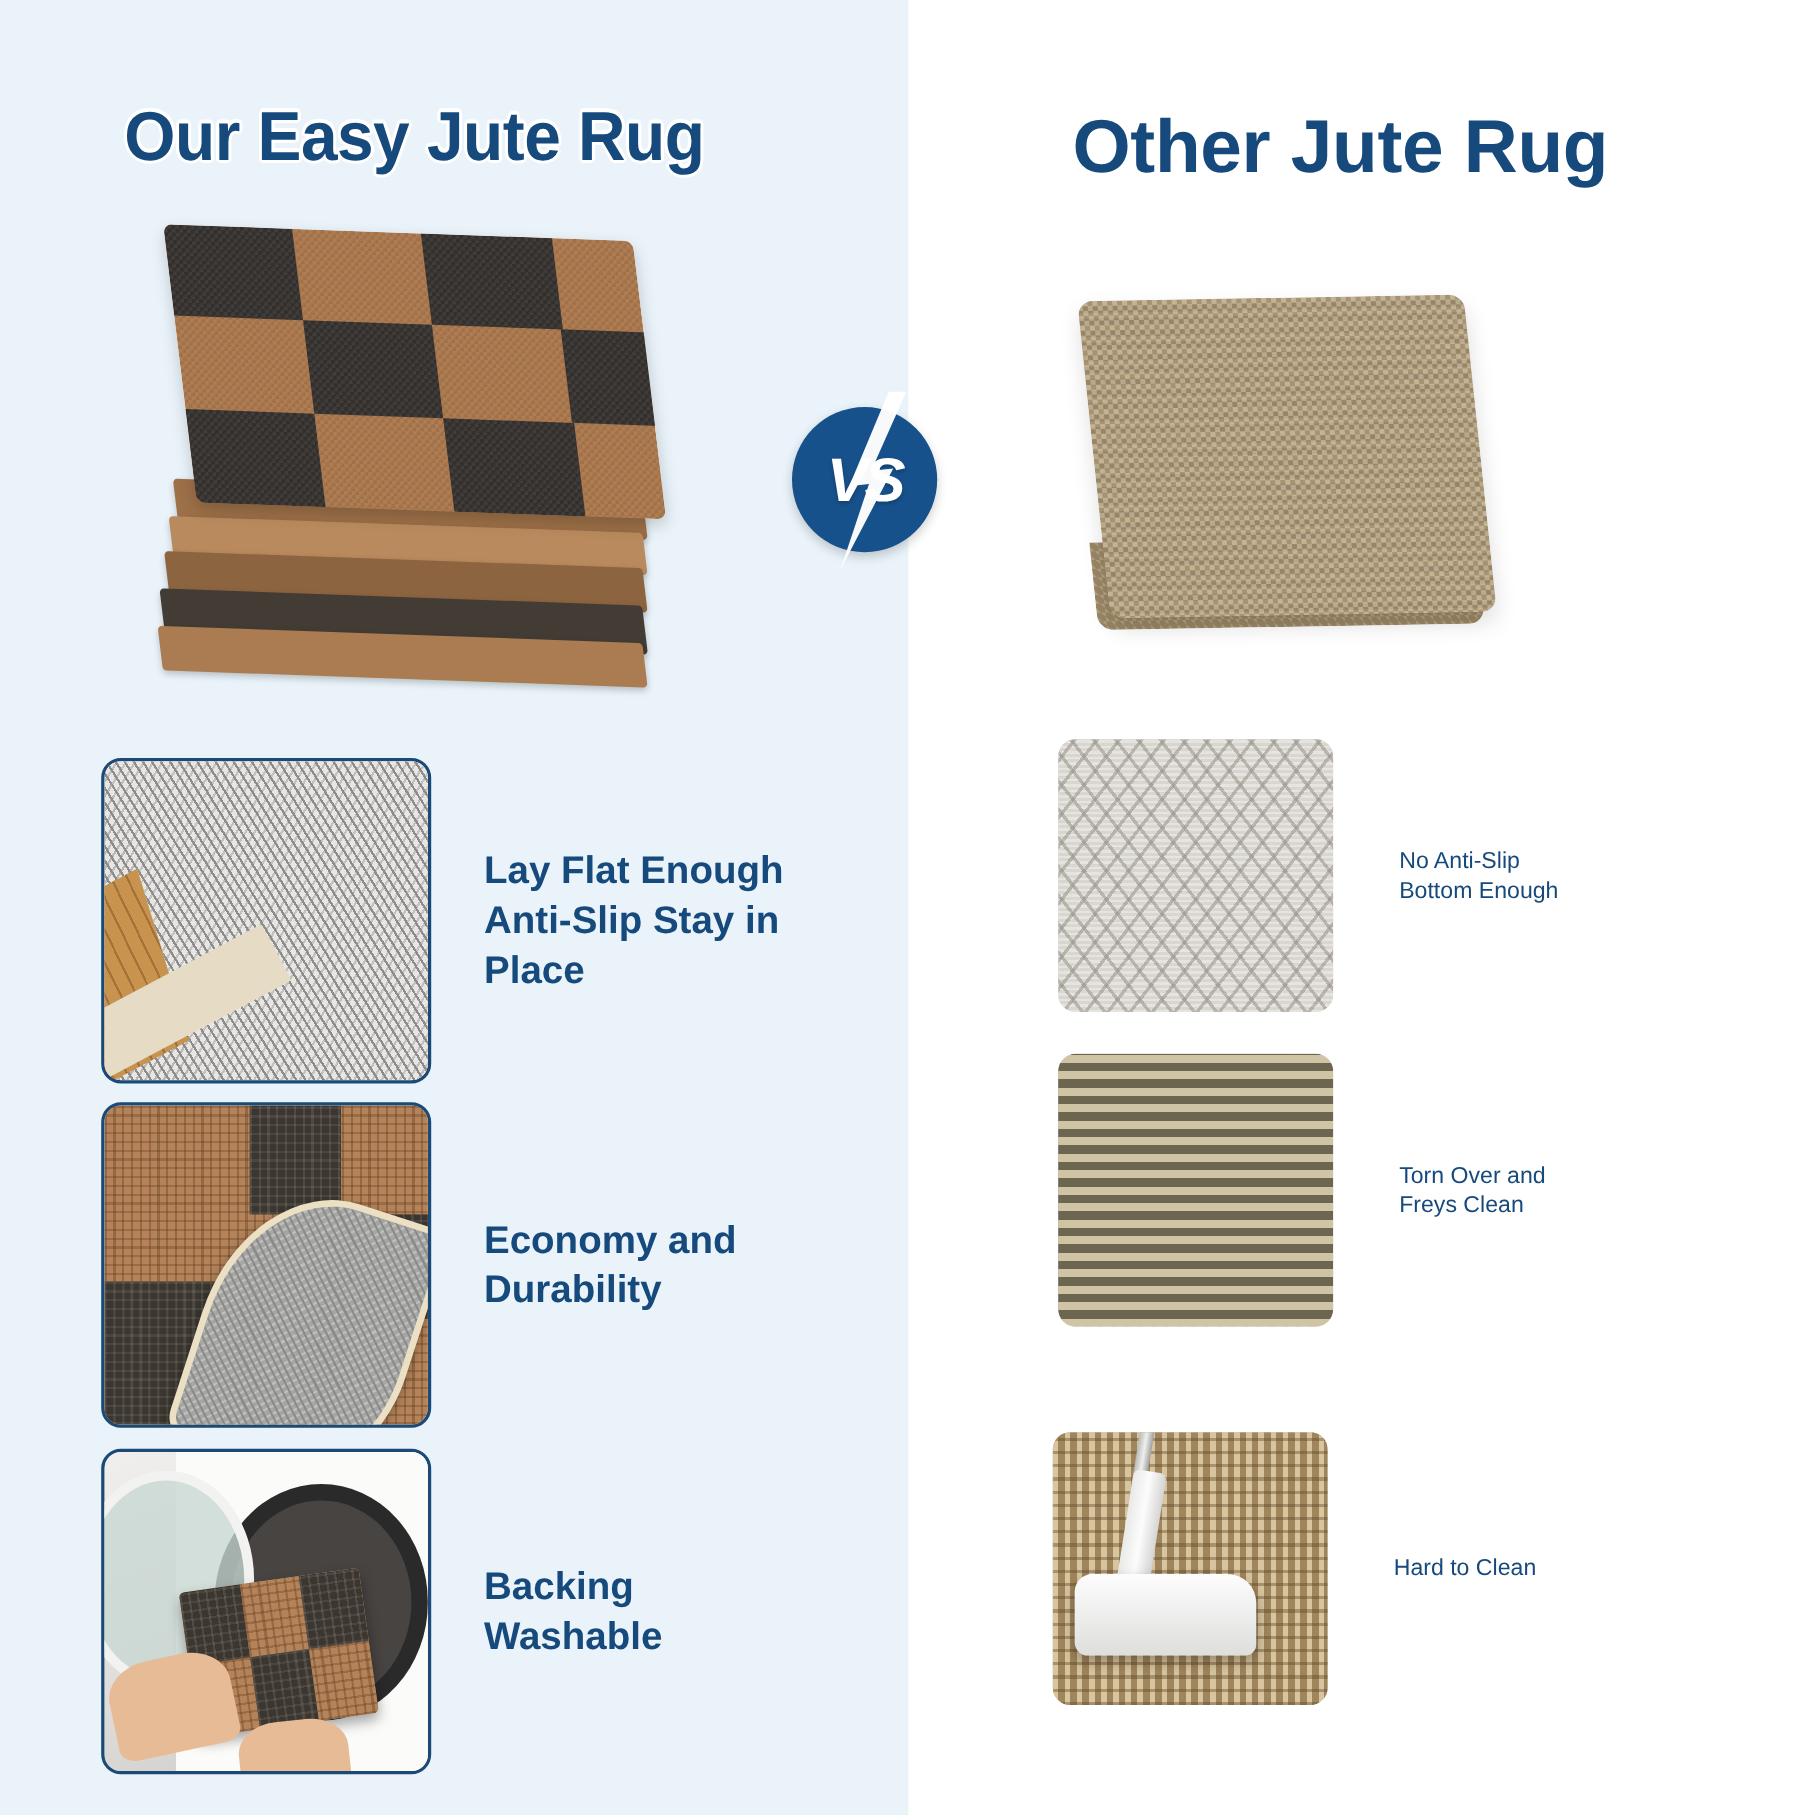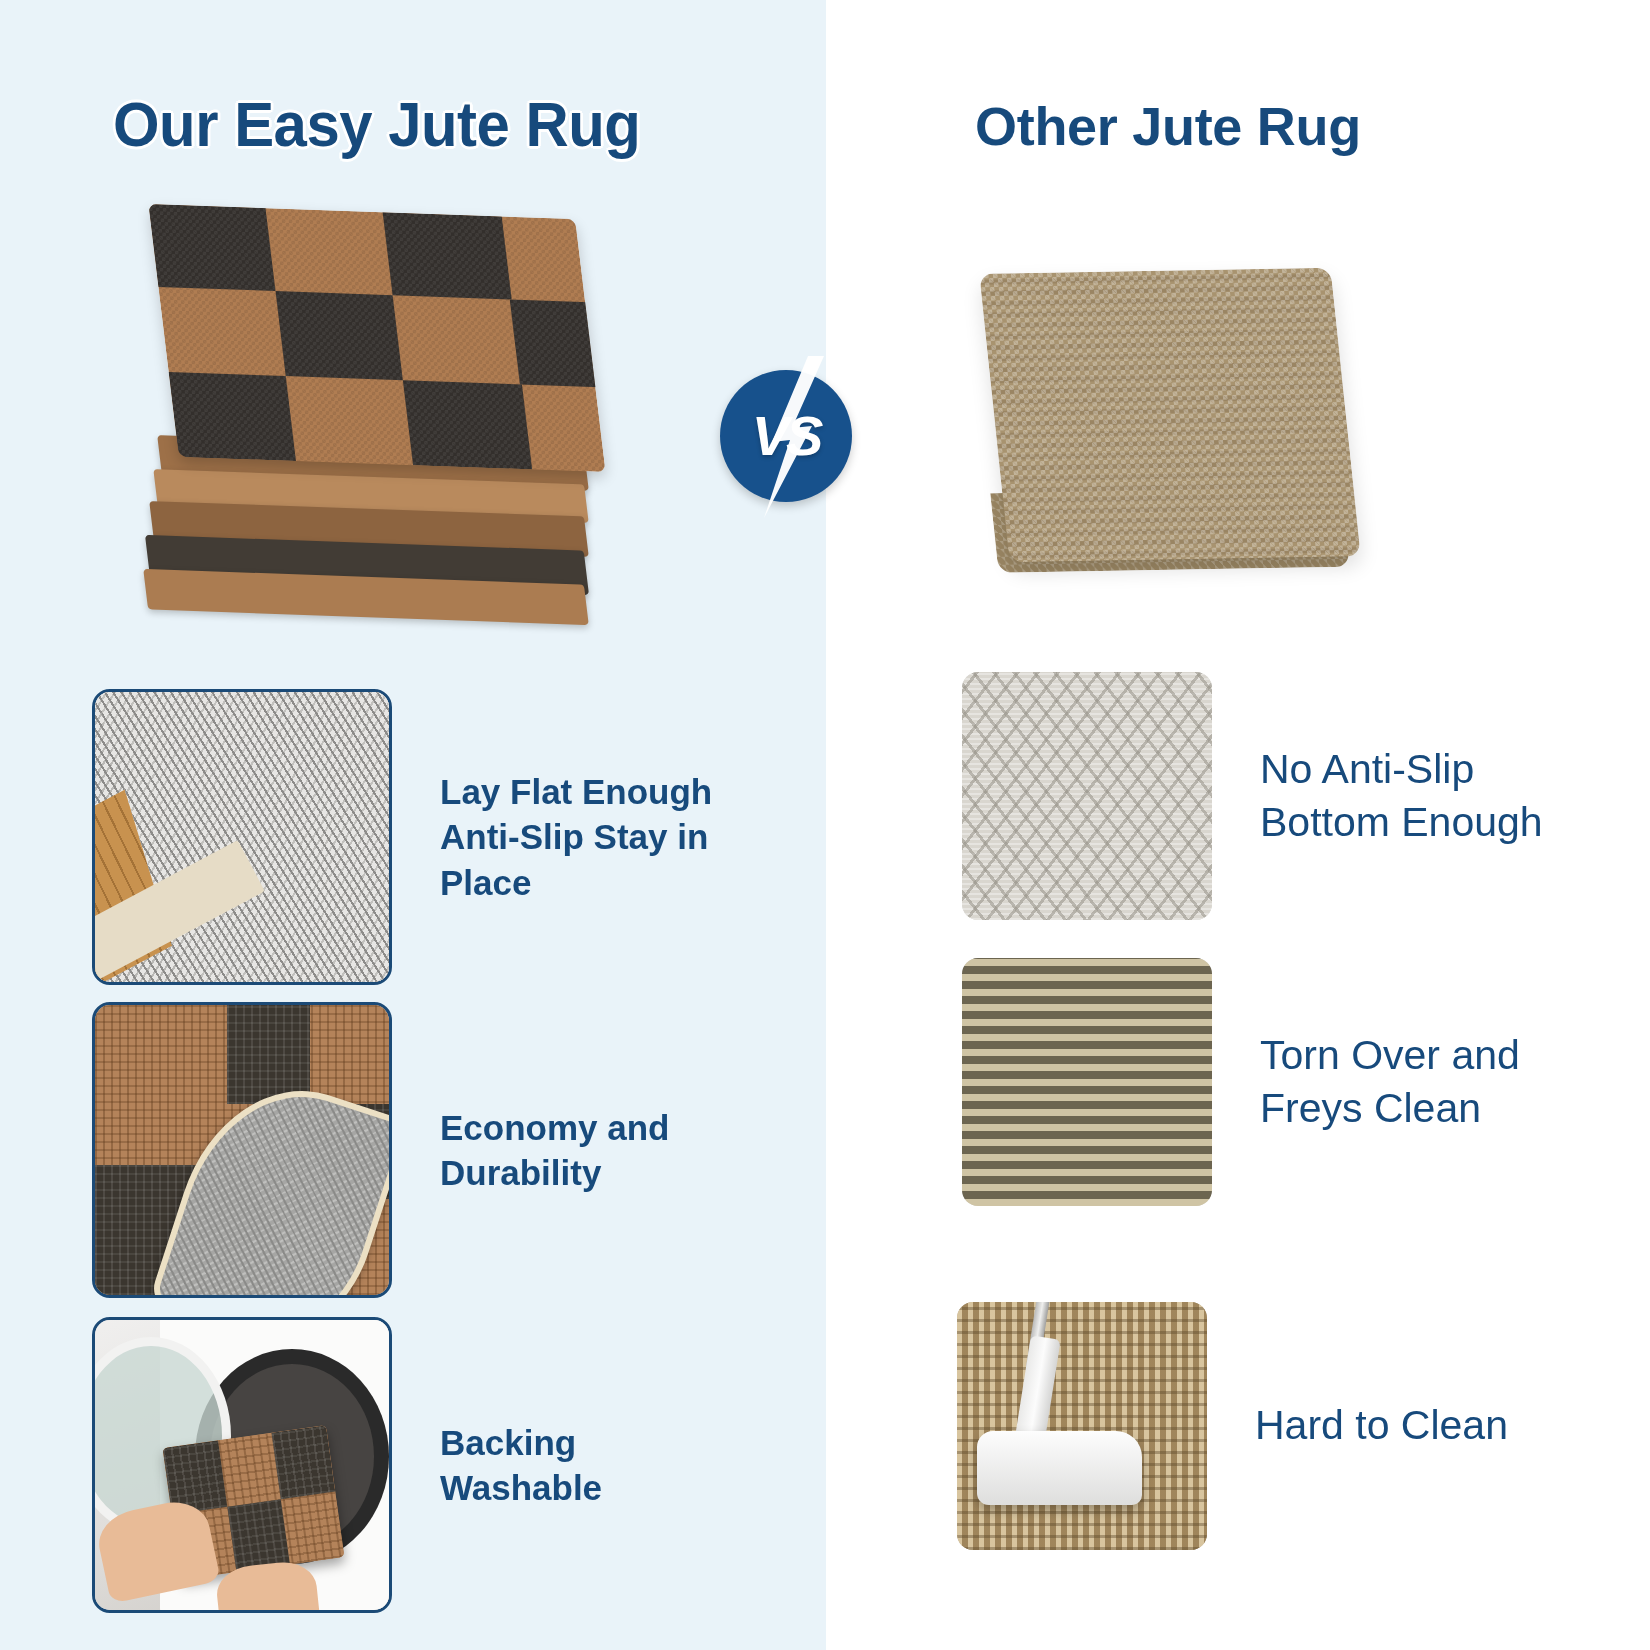--- a/index.html
+++ b/index.html
@@ -34,21 +34,21 @@
     letter-spacing:-0.5px;
     transform:scaleX(0.95);transform-origin:left top;
     text-shadow:
       -2px -2px 0 #ffffff, 2px -2px 0 #ffffff,
       -2px  2px 0 #ffffff, 2px  2px 0 #ffffff,
        0   -3px 0 #ffffff, 0    3px 0 #ffffff,
       -3px  0   0 #ffffff, 3px  0   0 #ffffff;
   }
   .heading-right{
     left:975px;top:99px;
-    font-size:54px;font-weight:700;
+    font-size:68px;font-weight:700;
     letter-spacing:-0.3px;
   }
 
   
   .hero{position:absolute;}
   .hero-left{left:140px;top:205px;width:490px;height:420px;}
   .hero-right{left:955px;top:240px;width:410px;height:375px;}
 
   
   .fold-wrap{position:absolute;inset:0;}
@@ -136,21 +136,21 @@
     width:250px;height:248px;border-radius:16px;
     overflow:hidden;position:relative;background:#ddd;
     flex:0 0 auto;
   }
 
   .ftext{
     color:#174a7c;
     line-height:1.30;
   }
   .ftext-l{font-size:35px;font-weight:700;margin-left:48px;}
-  .ftext-r{font-size:41px;font-weight:400;margin-left:48px;}
+  .ftext-r{font-size:21px;font-weight:400;margin-left:60px;}
 
   
   .tx{position:absolute;inset:0;}
 
   
   .mesh{
     background-color:#e7e6e4;
     background-image:
       repeating-linear-gradient(58deg,#8d8c8a 0 2px,transparent 2px 7px),
       repeating-linear-gradient(-58deg,#b9b8b5 0 2px,transparent 2px 7px);

